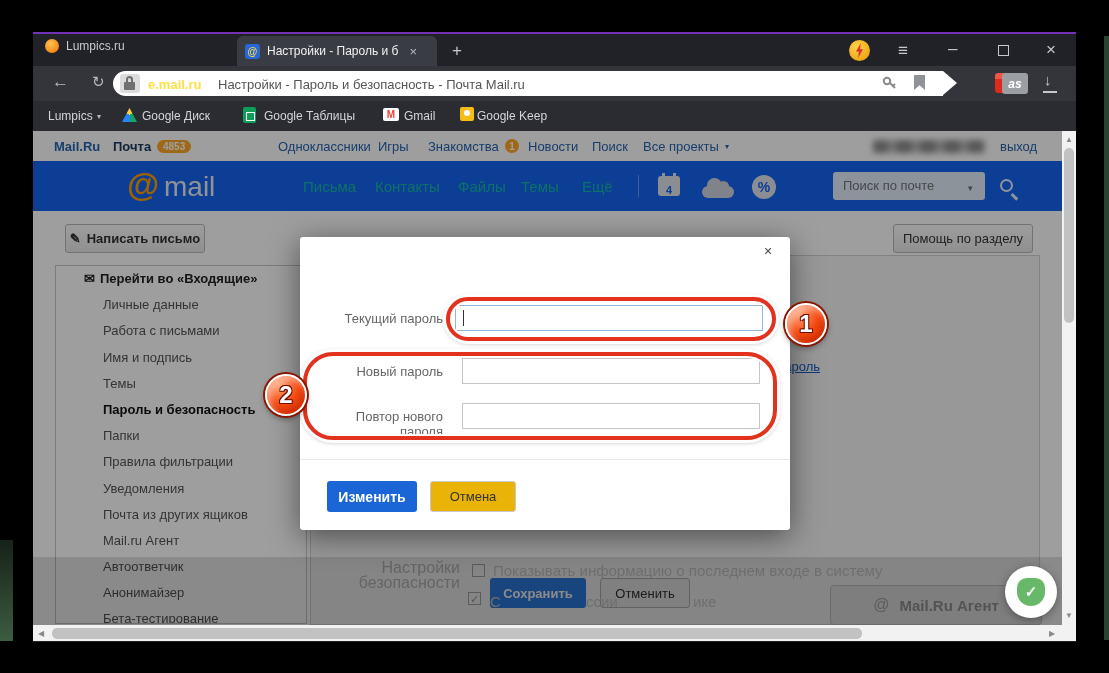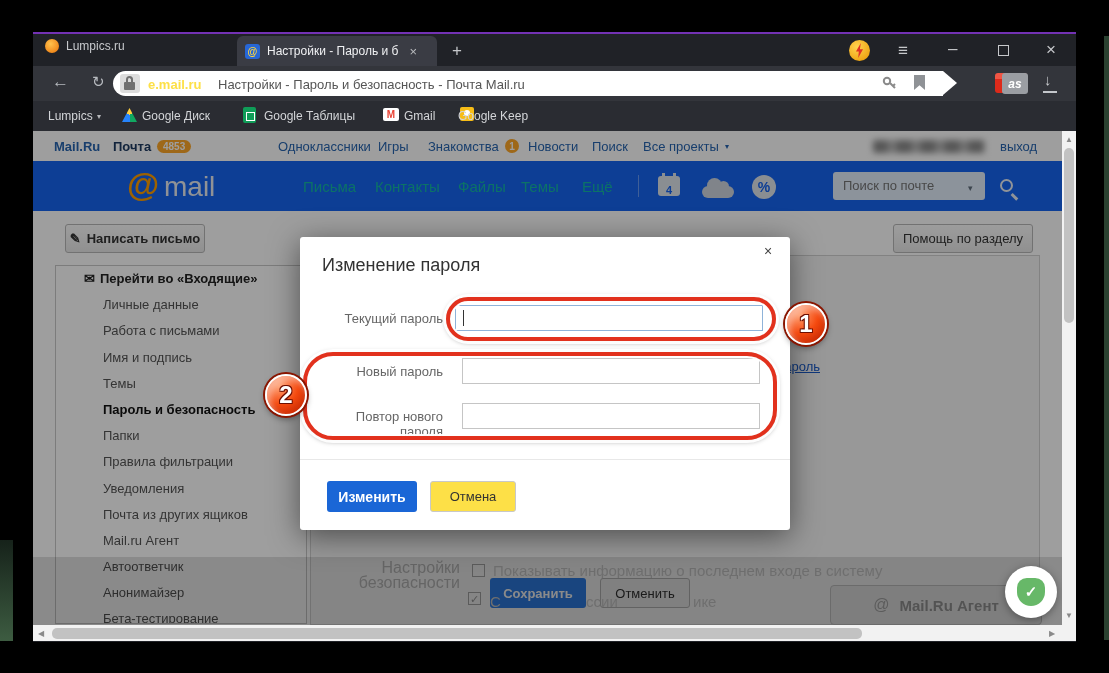--- a/index.html
+++ b/index.html
@@ -105,21 +105,21 @@
   .modal{left:300px;top:237px;width:490px;height:293px;background:#fff;border-radius:3px;box-shadow:0 6px 30px rgba(0,0,0,.5);z-index:10;}
   .m-title{left:322px;top:255px;font-size:18px;color:#333;z-index:11;}
   .m-close{left:764px;top:243px;font-size:14px;color:#444;z-index:11;}
   .m-label{width:130px;text-align:right;font-size:13px;color:#666;z-index:11;}
   .m-input{border:1px solid #c5c5c5;background:#fff;height:26px;z-index:11;outline:none;font-size:13px;padding:0 5px;}
   .caret{left:463px;top:310px;width:1px;height:16px;background:#333;z-index:12;}
   .oval{border:4px solid #e2311d;border-radius:24px;box-shadow:0 0 0 3px rgba(255,255,255,.95),0 1px 5px 1px rgba(0,0,0,.35),inset 0 0 0 2px rgba(255,255,255,.95);z-index:12;}
   .step{width:42px;height:42px;border-radius:50%;background:radial-gradient(circle at 35% 28%,#ff9a6a,#f4490f 48%,#b81e00 95%);border:2px solid #fff;box-shadow:0 0 0 2px #8a1500,0 3px 6px rgba(0,0,0,.4),inset 4px 5px 6px rgba(255,255,255,.45);color:#fff;font-size:24px;font-weight:bold;display:flex;align-items:center;justify-content:center;text-shadow:1px 1px 0 #6e0e00,-1px 1px 0 #6e0e00,1px -1px 0 #6e0e00,-1px -1px 0 #6e0e00;z-index:13;}
   .m-divider{left:300px;top:459px;width:490px;height:1px;background:#e8e8e8;z-index:11;}
   .submit-btn{left:327px;top:481px;width:90px;height:31px;background:#1a66d6;border-radius:3px;color:#fff;font-weight:bold;font-size:14px;display:flex;align-items:center;justify-content:center;z-index:11;}
-  .mcancel-btn{left:430px;top:481px;width:86px;height:31px;background:#fde047;border:1px solid #c8c8c8;border-radius:3px;color:#333;font-size:13px;display:flex;align-items:center;justify-content:center;z-index:11;}
+  .mcancel-btn{left:430px;top:481px;width:86px;height:31px;background:#eab308;border:1px solid #c8c8c8;border-radius:3px;color:#333;font-size:13px;display:flex;align-items:center;justify-content:center;z-index:11;}
 
   
   .adguard{left:1005px;top:566px;width:52px;height:52px;background:#fff;border-radius:50%;box-shadow:0 2px 8px rgba(0,0,0,.35);z-index:12;display:flex;align-items:center;justify-content:center;}
   .shield{width:28px;height:28px;background:#67b868;border-radius:35% 35% 50% 50%;color:#fff;font-size:15px;font-weight:bold;display:flex;align-items:center;justify-content:center;}
 
   
   .vtrack{left:1062px;top:131px;width:14px;height:494px;background:#f2f2f2;z-index:15;}
   .vthumb{left:1064px;top:148px;width:10px;height:175px;background:#c2c2c2;border-radius:5px;z-index:16;}
   .htrack{left:33px;top:625px;width:1029px;height:16px;background:#f2f2f2;z-index:15;}
   .hthumb{left:52px;top:628px;width:810px;height:11px;background:#c2c2c2;border-radius:5px;z-index:16;}
@@ -176,21 +176,21 @@
   <div class="abs bm-row"></div>
   <div class="abs bm-label" style="left:48px;">Lumpics</div>
   <div class="abs" style="left:97px;top:112px;font-size:8px;color:#b5b7ba;">▾</div>
   <div class="abs icon-drive"></div>
   <div class="abs bm-label" style="left:142px;">Google Диск</div>
   <div class="abs icon-sheets"></div>
   <div class="abs bm-label" style="left:264px;">Google Таблицы</div>
   <div class="abs icon-gmail">M</div>
   <div class="abs bm-label" style="left:404px;">Gmail</div>
   <div class="abs icon-keep"></div>
-  <div class="abs bm-label" style="left:458px;">Google Keep</div>
+  <div class="abs bm-label" style="left:477px;">Google Keep</div>
 
   <div class="abs page-bg"></div>
 
   <div class="abs pnav-link" style="left:54px;font-weight:bold;">Mail.Ru</div>
   <div class="abs pnav-link" style="left:113px;font-weight:bold;color:#1d3a61;">Почта</div>
   <div class="abs pill-badge" style="left:157px;">4853</div>
   <div class="abs pnav-link" style="left:213px;margin-top:30px;">Мой Мир</div>
   <div class="abs pnav-link" style="left:278px;">Одноклассники</div>
   <div class="abs pnav-link" style="left:378px;">Игры</div>
   <div class="abs pnav-link" style="left:428px;">Знакомства</div>
@@ -266,21 +266,20 @@
   <div class="abs cb-label" style="left:693px;top:593px;">ике</div>
   <div class="abs agent">
     <span class="at">@</span>
     <span class="lbl">Mail.Ru Агент</span>
   </div>
 
   <div class="abs ov1"></div>
   <div class="abs ov2"></div>
 
   <div class="abs modal"></div>
-  <div class="abs m-title">Изменение пароля</div>
   <div class="abs m-close">×</div>
 
   <div class="abs m-label" style="left:313px;top:311px;">Текущий пароль</div>
   <input class="abs m-input" style="left: 455px; top: 305px; width: 308px; border-color: rgb(143, 179, 217);">
   <div class="abs caret"></div>
 
   <div class="abs m-label" style="left:313px;top:364px;">Новый пароль</div>
   <input class="abs m-input" style="left: 462px; top: 358px; width: 298px;">
 
   <div class="abs m-label" style="left:313px;top:409px;">Повтор нового пароля</div>

